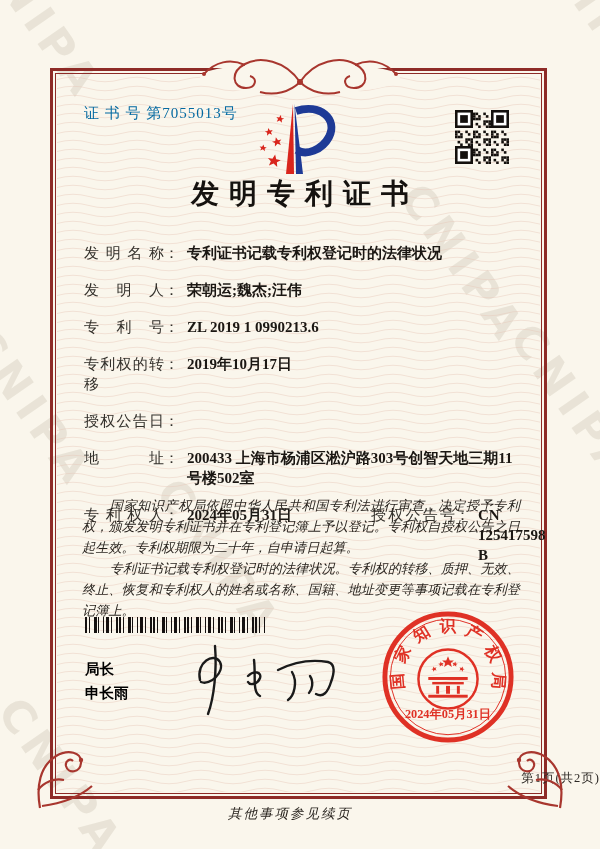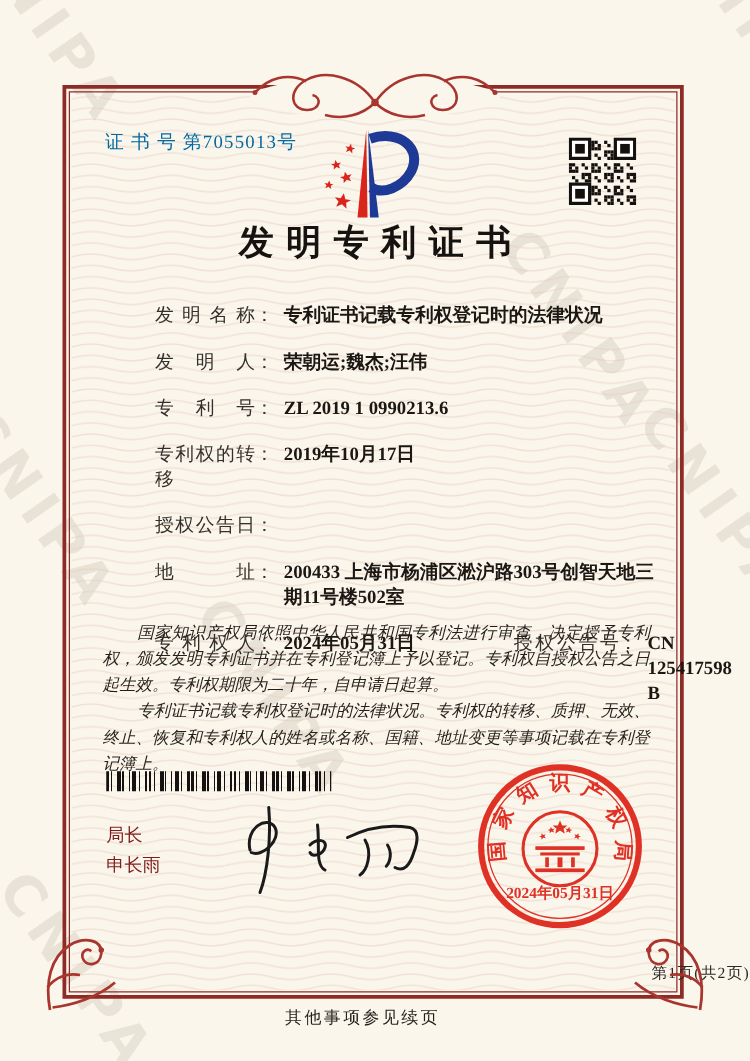--- a/index.html
+++ b/index.html
@@ -41,21 +41,21 @@
   
   .cert-no{position:absolute;left:84px;top:104px;z-index:3;
     font-size:15px;letter-spacing:1px;color:#0369a1;}
   .logo{position:absolute;left:250px;top:103px;z-index:3;}
   .qr{position:absolute;left:455px;top:110px;z-index:3;}
   .title{position:absolute;left:0;right:0;top:175px;z-index:3;text-align:center;
     font-size:28px;font-weight:700;letter-spacing:10px;text-indent:10px;color:#15120f;}
 
   
   .fields{position:absolute;left:84px;top:243px;width:442px;z-index:3;font-size:15px;color:#33302b;}
-  .frow{display:flex;margin-bottom:17px;line-height:20px;align-items:flex-start;margin-left:40px;}
+  .frow{display:flex;margin-bottom:17px;line-height:20px;align-items:flex-start;}
   .flabel{display:inline-block;width:80px;text-align:justify;text-align-last:justify;flex:none;}
   .fcolon{flex:none;}
   .fval{flex:1;padding-left:8px;font-weight:700;color:#1b1713;}
   .gdate{flex:none;width:146px;}
   .flabel2{display:inline-block;width:84px;text-align:justify;text-align-last:justify;flex:none;margin-left:38px;}
 
   
   .paras{position:absolute;left:82px;top:495px;width:438px;z-index:3;
     font-size:13.2px;line-height:21px;font-style:italic;color:#241f1a;text-align:justify;font-family:Liberation Serif, serif;}
   .paras p{margin:0;text-indent:2.1em;}
@@ -66,30 +66,30 @@
       #151110 0 2px,transparent 2px 4px,
       #151110 4px 5px,transparent 5px 9px,
       #151110 9px 12px,transparent 12px 13px,
       #151110 13px 14px,transparent 14px 18px,
       #151110 18px 19px,transparent 19px 21px,
       #151110 21px 24px,transparent 24px 26px,
       #151110 26px 27px,transparent 27px 31px,
       #151110 31px 33px,transparent 33px 34px);}
   .director{position:absolute;left:85px;top:657px;z-index:3;line-height:24px;
     font-family:"Liberation Sans","DejaVu Sans",sans-serif;
-    font-weight:400;font-size:14.5px;color:#7f1d1d;}
+    font-weight:700;font-size:14.5px;color:#000000;}
   .sig{position:absolute;left:170px;top:636px;z-index:3;}
   .seal{position:absolute;left:379px;top:608px;z-index:5;opacity:.93;}
   .sealtxt{font-size:16.5px;font-weight:700;font-family:"Liberation Serif",serif;}
 
   
   .pagenum{position:absolute;left:0;right:0;top:770px;z-index:3;text-align:right;
     font-size:12.5px;color:#2c2824;letter-spacing:1px;}
   .footer{position:absolute;left:10px;width:560px;top:805px;z-index:3;text-align:center;
-    font-size:13.5px;color:#241f1a;letter-spacing:2px;}
+    font-size:13.5px;font-style:italic;color:#241f1a;letter-spacing:2px;}
 </style>
 </head>
 <body>
 
 <svg width="0" height="0" style="position:absolute">
   <defs>
     <path id="st" d="M0,-10 L2.94,-3.09 10,-3.09 4.76,1.18 6.47,8.09 0,3.82 -6.47,8.09 -4.76,1.18 -10,-3.09 -2.94,-3.09 Z"></path>
   </defs>
 </svg>
 

